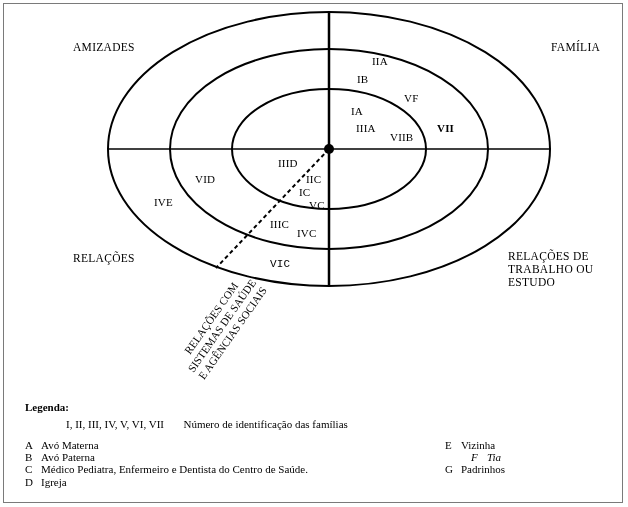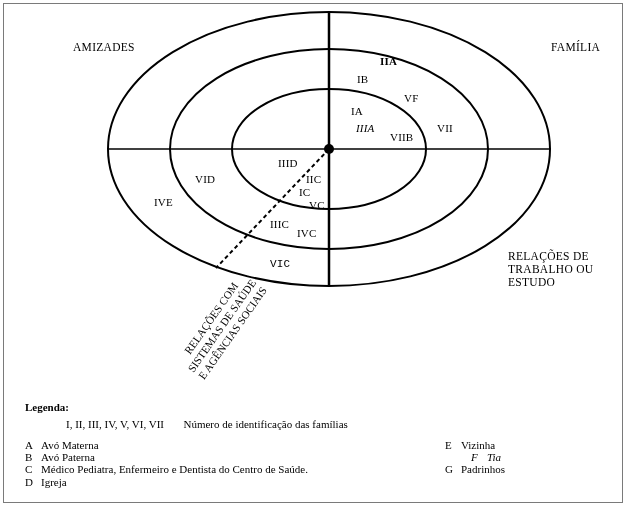--- a/index.html
+++ b/index.html
@@ -25,40 +25,41 @@
   <ellipse cx="329" cy="149" rx="97" ry="60" fill="none" stroke="#000" stroke-width="2"></ellipse>
   <line x1="108" y1="149" x2="551" y2="149" stroke="#000" stroke-width="1.5"></line>
   <line x1="329" y1="12" x2="329" y2="286" stroke="#000" stroke-width="2.5"></line>
   <line x1="329" y1="149" x2="216" y2="268" stroke="#000" stroke-width="2" stroke-dasharray="4,3"></line>
   <circle cx="329" cy="149" r="5" fill="#000"></circle>
 </svg>
 
 <div class="quad" style="left:57px;top:40px;">AMIZADES</div>
 <div class="quad" style="left:535px;top:40px;text-align:center;">FAMÍLIA</div>
 <div class="quad" style="left:57px;top:251px;">
+  <div>RELAÇÕES</div>
 </div>
 <div class="quad" style="left:492px;top:250px;line-height:13px;">
   <div>RELAÇÕES DE</div>
   <div>TRABALHO OU</div>
   <div>ESTUDO</div>
 </div>
 
 <div class="rot" style="left:166px;top:372px;">
   <div>RELAÇÕES COM</div>
   <div>SISTEMAS DE SAÚDE</div>
   <div>E AGÊNCIAS SOCIAIS</div>
 </div>
 
 <div id="nodes">
-    <div class="lbl" style="left: 380px; top: 55px; font-weight: bold;">IIA</div>
+    <div class="lbl" style="left: 372px; top: 55px;">IIA</div>
     <div class="lbl" style="left: 357px; top: 73px;">IB</div>
     <div class="lbl" style="left: 404px; top: 92px;">VF</div>
     <div class="lbl" style="left: 351px; top: 105px;">IA</div>
-    <div class="lbl" style="left: 356px; top: 122px; font-style: italic;">IIIA</div>
-    <div class="lbl" style="left: 437px; top: 122px;">VII</div>
+    <div class="lbl" style="left: 356px; top: 122px;">IIIA</div>
+    <div class="lbl" style="left: 437px; top: 122px; font-weight: bold;">VII</div>
     <div class="lbl" style="left: 390px; top: 131px;">VIIB</div>
     <div class="lbl" style="left: 250px; top: 157px; margin-left: 28px;">IIID</div>
     <div class="lbl" style="left: 195px; top: 173px;">VID</div>
     <div class="lbl" style="left: 306px; top: 173px;">IIC</div>
     <div class="lbl" style="left: 154px; top: 196px;">IVE</div>
     <div class="lbl" style="left: 299px; top: 186px;">IC</div>
     <div class="lbl" style="left: 309px; top: 199px;">VC</div>
     <div class="lbl" style="left: 270px; top: 218px;">IIIC</div>
     <div class="lbl" style="left: 297px; top: 227px;">IVC</div>
     <div class="lbl" style="left: 270px; top: 258px; font-family: Liberation Mono, monospace;">VIC</div>

